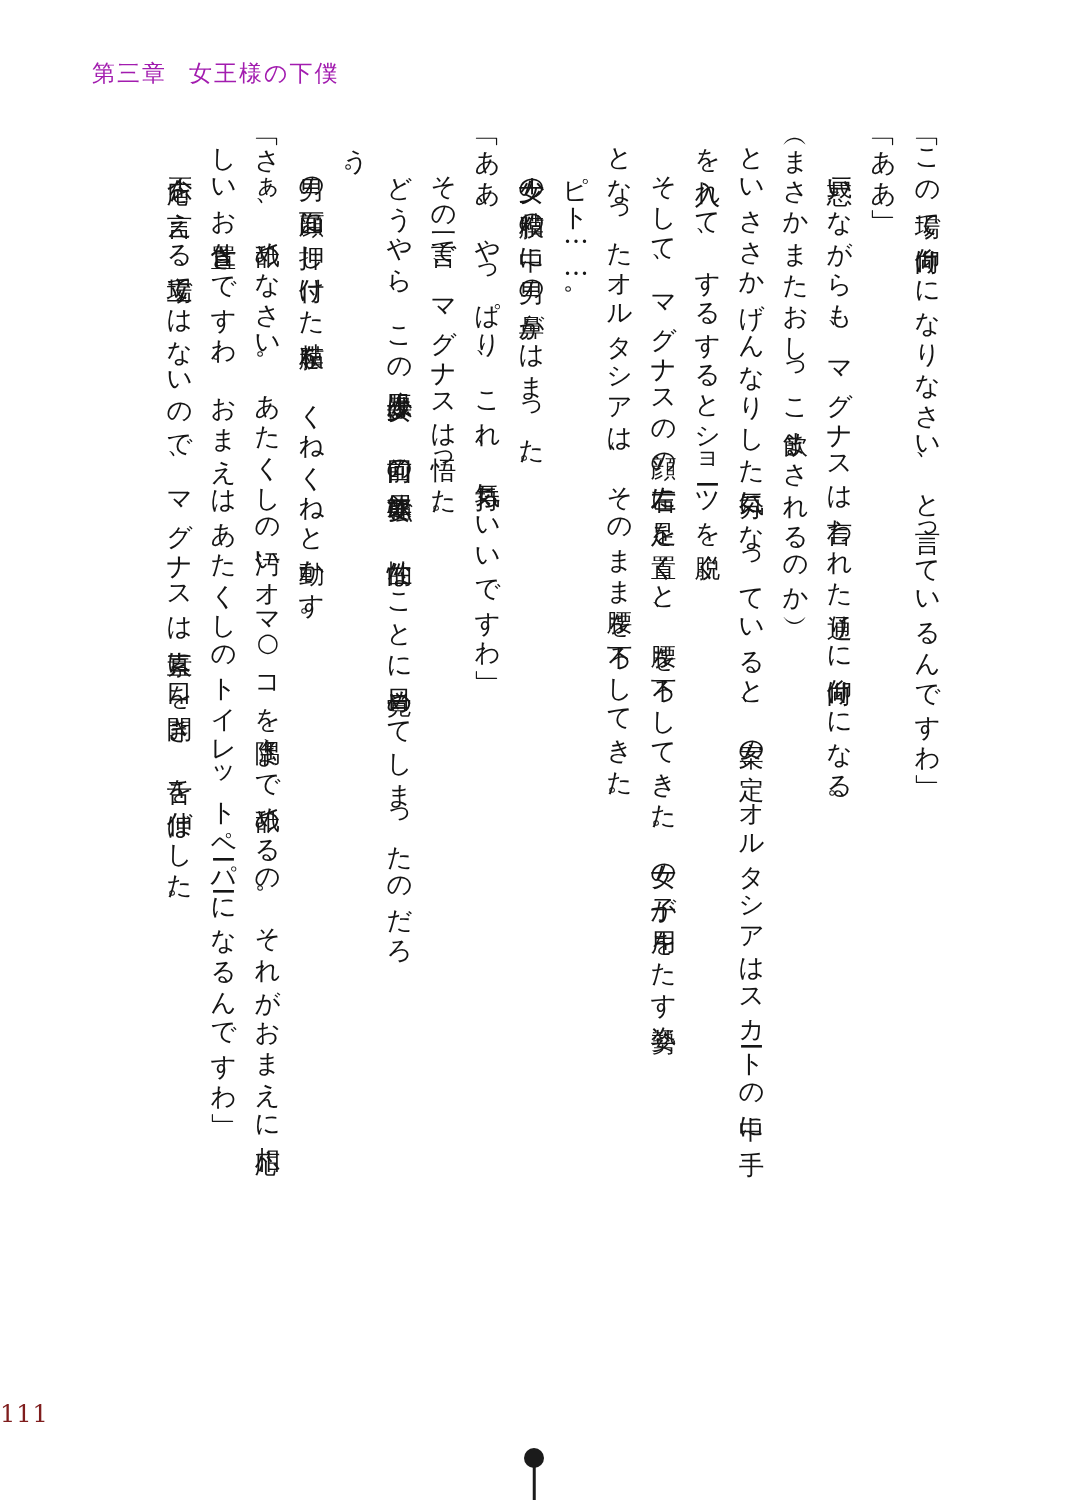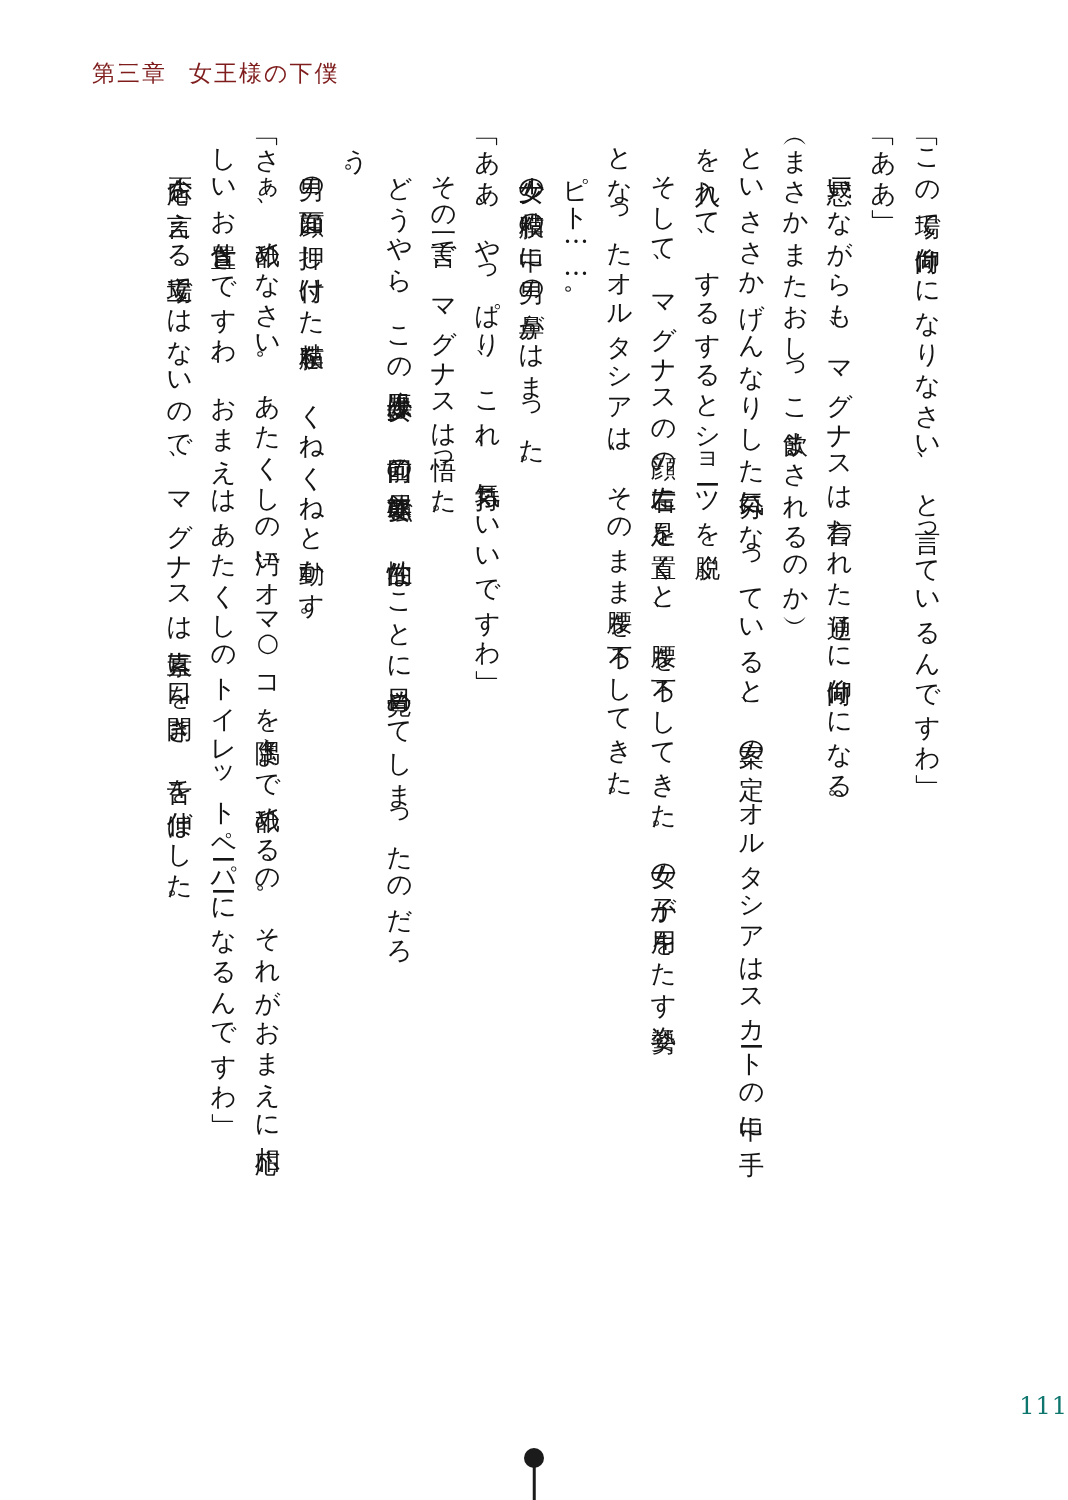--- a/index.html
+++ b/index.html
@@ -17,21 +17,21 @@
     color: #1a1a1a;
   }
   
   .running-header {
     position: absolute;
     top: 58px;
     left: 92px;
     font-size: 23px;
     letter-spacing: 2px;
     white-space: nowrap;
-    color: #7f1d1d;
+    color: #a21caf;
   }
   .running-header .chap-num {
     margin-right: 22px;
   }
   
   .body-area {
     position: absolute;
     top: 130px;
     left: 80px;
     width: 860px;
@@ -50,27 +50,27 @@
     height: 1230px;
     width: 44px;
     flex: 0 0 44px;
     white-space: pre;
     overflow: visible;
     color: #151515;
   }
   
   .page-number {
     position: absolute;
-    bottom: 80px;
+    bottom: 72px;
     left: 0;
     width: 100%;
-    text-align: right;
+    text-align: left;
     font-size: 24px;
     letter-spacing: 1px;
-    color: #0f766e;
+    color: #7f1d1d;
     font-family: "DejaVu Serif", "Liberation Serif", serif;
   }
   
   .bottom-mark {
     position: absolute;
     left: 50%;
     bottom: 0px;
     transform: translateX(-50%);
     width: 26px;
     height: 52px;

